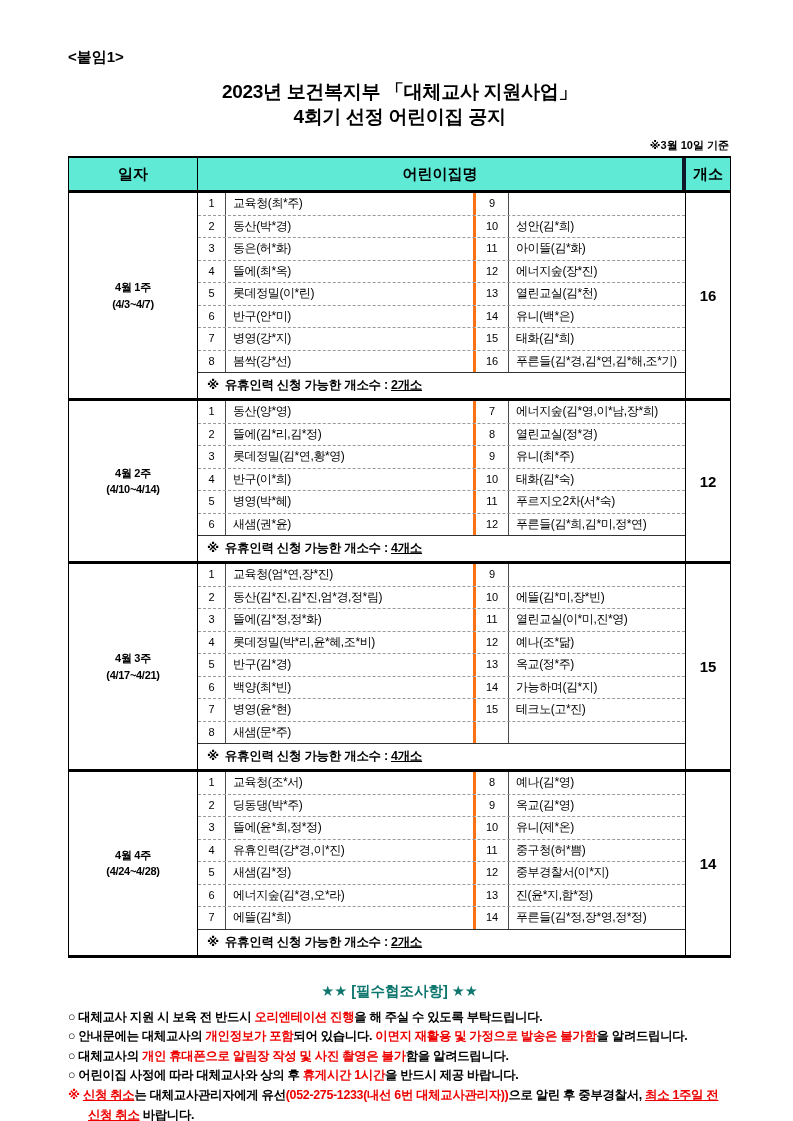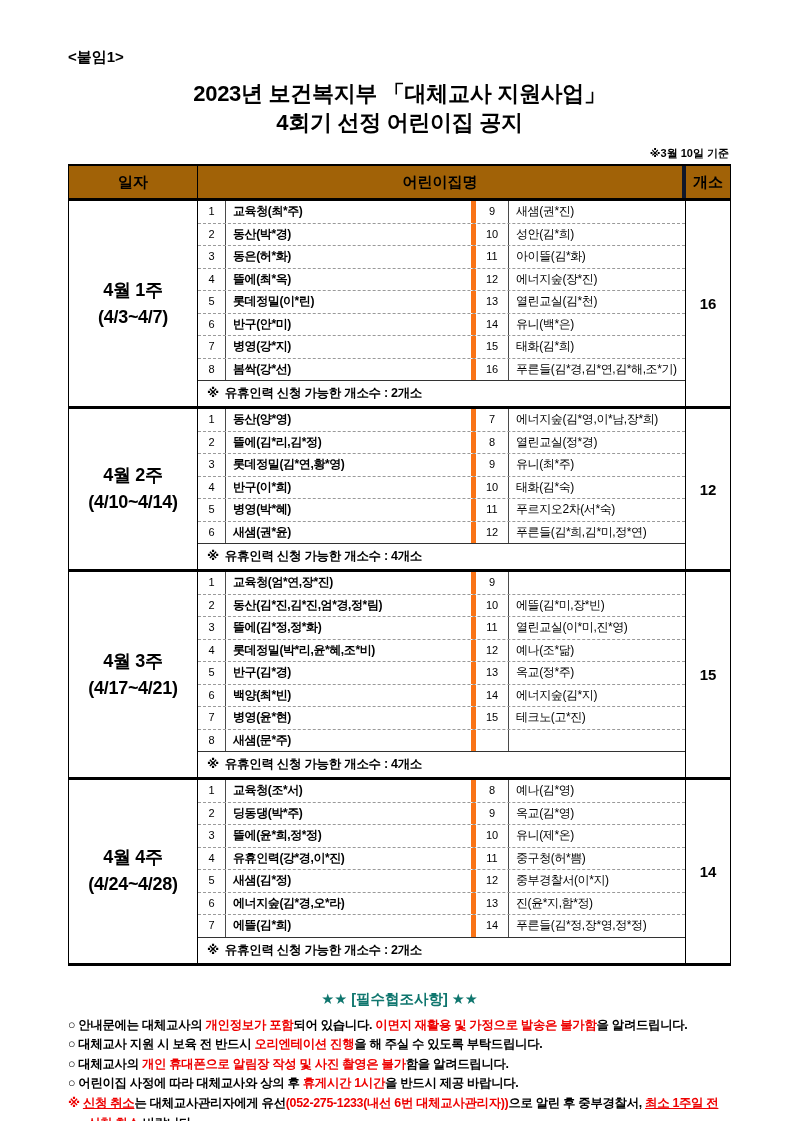--- a/index.html
+++ b/index.html
@@ -2,42 +2,42 @@
 <html><head>
 <meta charset="utf-8">
 <style>
   html,body{margin:0;padding:0;}
   body{
     width:793px;height:1121px;background:#ffffff;overflow:hidden;
     font-family:"Liberation Sans","DejaVu Sans",sans-serif;color:#000;
   }
   .page{padding:48px 62px 0 68px;width:663px;}
   .attach{font-size:15px;font-weight:bold;}
-  .title{text-align:center;font-size:22px;font-weight:bold;line-height:1.32;margin-top:12px;letter-spacing:-0.3px;}
+  .title{text-align:center;font-size:19px;font-weight:bold;line-height:1.32;margin-top:12px;letter-spacing:-0.3px;}
   .asof{text-align:right;font-size:11px;font-weight:bold;margin:9px 2px 3px 0;}
 
   
   .tbl{border:1px solid #000;border-top-width:2px;border-bottom-width:3px;}
-  .thead{display:grid;grid-template-columns:128px 1fr 44px;background:#a16207;border-bottom:3px solid #000;}
+  .thead{display:grid;grid-template-columns:128px 1fr 44px;background:#5eead4;border-bottom:3px solid #000;}
   .thead>div{font-weight:bold;font-size:15px;text-align:center;padding:7px 0 6px;}
   .th-name{border-left:1px solid #000;border-right:4px solid #0f172a;}
   .week{display:grid;grid-template-columns:128px 1fr 44px;border-bottom:3px solid #000;}
   .week:last-child{border-bottom:none;}
   .wdate{display:flex;flex-direction:column;justify-content:center;align-items:center;
-         font-weight:bold;font-size:18px;line-height:1.5;letter-spacing:-0.3px;}
+         font-weight:bold;font-size:11px;line-height:1.5;letter-spacing:-0.3px;}
   .wmid{border-left:1px solid #000;border-right:1px solid #000;}
   .wcount{display:flex;align-items:center;justify-content:center;font-weight:bold;font-size:15px;}
   .row{display:grid;grid-template-columns:28px 250px 33px 1fr;height:21.5px;line-height:21.5px;font-size:12px;}
   .row+.row{border-top:1px dashed #9a9a9a;}
   .rn{text-align:center;border-right:1px solid #4a4a4a;font-size:11px;}
   .rv{padding-left:7px;white-space:nowrap;overflow:hidden;letter-spacing:-0.4px;}
-  .rv1{border-right:5px solid #f97316;font-weight:bold;}
+  .rv1{border-right:3px solid #f97316;}
   .note{border-top:1px solid #333;height:25px;line-height:25px;font-size:12.5px;font-weight:bold;padding-left:9px;letter-spacing:-0.3px;}
   .note .nl{margin-left:6px;}
-  .note .nv{}
+  .note .nv{text-decoration:underline;}
 
   
   .notice{margin-top:24px;}
   .ntitle{color:#0f766e;text-align:center;font-size:14.5px;font-weight:bold;margin-bottom:7px;}
   .nline{font-size:12.4px;font-weight:bold;line-height:1.58;padding-left:20px;text-indent:-20px;margin:0;letter-spacing:-0.3px;}
   .r{color:#ee0000;}
   .u{text-decoration:underline;}
 </style>
 </head>
 <body>
@@ -64,21 +64,20 @@
     <div class="week">
       <div class="wdate">
         <div>4월 1주</div>
         <div>(4/3~4/7)</div>
       </div>
       <div class="wmid">
         <div class="row">
           <div class="rn">1</div>
           <div class="rv rv1">교육청(최*주)</div>
           <div class="rn">9</div>
-          <div class="rv">새샘(권*진)</div>
         </div>
         <div class="row">
           <div class="rn">2</div>
           <div class="rv rv1">동산(박*경)</div>
           <div class="rn">10</div>
           <div class="rv">성안(김*희)</div>
         </div>
         <div class="row">
           <div class="rn">3</div>
           <div class="rv rv1">동은(허*화)</div>
@@ -203,21 +202,21 @@
         <div class="row">
           <div class="rn">5</div>
           <div class="rv rv1">반구(김*경)</div>
           <div class="rn">13</div>
           <div class="rv">옥교(정*주)</div>
         </div>
         <div class="row">
           <div class="rn">6</div>
           <div class="rv rv1">백양(최*빈)</div>
           <div class="rn">14</div>
-          <div class="rv">에너지숲(김*지)</div>
+          <div class="rv">가능하며(김*지)</div>
         </div>
         <div class="row">
           <div class="rn">7</div>
           <div class="rv rv1">병영(윤*현)</div>
           <div class="rn">15</div>
           <div class="rv">테크노(고*진)</div>
         </div>
         <div class="row">
           <div class="rn">8</div>
           <div class="rv rv1">새샘(문*주)</div>
@@ -284,23 +283,23 @@
         </div>
       </div>
       <div class="wcount">14</div>
     </div>
 
   </div>
 
   <div class="notice">
     <div class="ntitle">★★ [필수협조사항] ★★</div>
 
+    <p class="nline"><span>○ 대체교사 지원 시 보육 전 반드시 </span><span class="r">오리엔테이션 진행</span><span>을 해 주실 수 있도록 부탁드립니다.</span></p>
+
     <p class="nline"><span>○ 안내문에는 대체교사의 </span><span class="r">개인정보가 포함</span><span>되어 있습니다. </span><span class="r">이면지 재활용 및 가정으로 발송은 불가함</span><span>을 알려드립니다.</span></p>
-
-    <p class="nline"><span>○ 대체교사 지원 시 보육 전 반드시 </span><span class="r">오리엔테이션 진행</span><span>을 해 주실 수 있도록 부탁드립니다.</span></p>
 
     <p class="nline"><span>○ 대체교사의 </span><span class="r">개인 휴대폰으로 알림장 작성 및 사진 촬영은 불가</span><span>함을 알려드립니다.</span></p>
 
     <p class="nline"><span>○ 어린이집 사정에 따라 대체교사와 상의 후 </span><span class="r">휴게시간 1시간</span><span>을 반드시 제공 바랍니다.</span></p>
 
     <p class="nline"><span class="r">※ </span><span class="r u">신청 취소</span><span>는 대체교사관리자에게 유선</span><span class="r">(052-275-1233(내선 6번 대체교사관리자))</span><span>으로 알린 후 중부경찰서, </span><span class="r u">최소 1주일 전 신청 취소</span><span> 바랍니다.</span></p>
   </div>
 
 </div>
 

